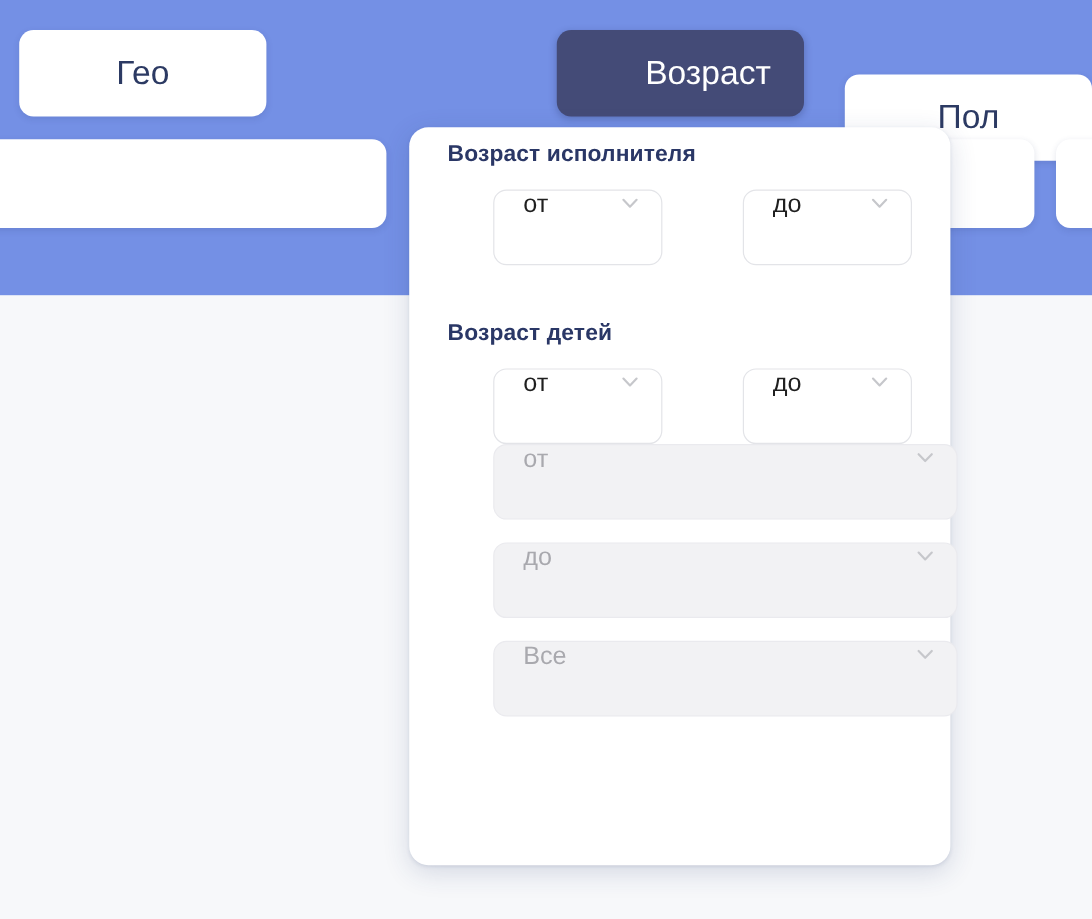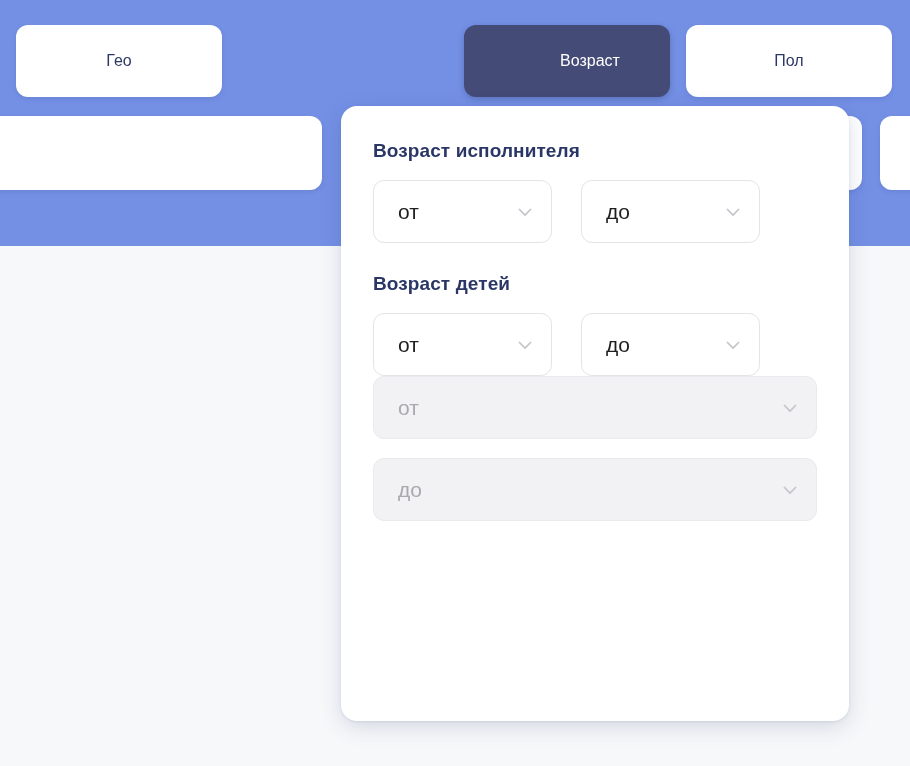--- a/index.html
+++ b/index.html
@@ -38,35 +38,35 @@
   }
 
   .tab {
     position: absolute;
     top: 0;
     height: 72px;
     width: 206px;
     border-radius: 12px;
     background: #FFFFFF;
     color: #2C3A63;
-    font-size: 16px;
+    font-size: 28px;
     line-height: 72px;
     text-align: center;
     border: none;
     font-family: inherit;
     box-shadow: 0 2px 5px rgba(40,55,110,0.13);
     cursor: pointer;
     white-space: nowrap;
     overflow: hidden;
   }
 
   .tab.tab-0 { left: 16px; }
   .tab.tab-1 { left: 240px; }
   .tab.tab-2 { left: 464px; padding-left: 46px; }
-  .tab.tab-3 { left: 686px; }
+  .tab.tab-3 { left: 704px; margin-top: 37px; }
 
   .tab.is-active {
     background: #444B77;
     color: #FFFFFF;
     box-shadow: 0 2px 6px rgba(25,32,70,0.25);
   }
 
   
   .card-row {
     position: absolute;
@@ -87,56 +87,56 @@
 
   .filler-card.card-a { left: -60px; width: 382px; }
   .filler-card.card-b { left: 562px; width: 300px; }
   .filler-card.card-c { left: 880px; width: 120px; }
 
   
   .dropdown-panel {
     position: absolute;
     left: 341px;
     top: 106px;
-    width: 508px;
+    width: 451px;
     height: 615px;
     background: #FFFFFF;
     border-radius: 16px;
     box-shadow: 0 6px 22px rgba(40,55,110,0.16), 0 1px 3px rgba(40,55,110,0.10);
-    padding: 34px 32px 0 32px;
+    padding: 12px 32px 0 32px;
   }
 
   .field-group { margin-bottom: 0; }
 
   .group-title {
     font-size: 19px;
     font-weight: bold;
     color: #2A3766;
     letter-spacing: 0.1px;
     margin-bottom: 18px;
   }
 
-  .group-title.spaced { margin-top: 30px; }
+  .group-title.spaced { margin-top: 46px; }
 
   .field-row {
     display: flex;
     gap: 29px;
   }
 
   .select-box {
     position: relative;
     height: 63px;
     border-radius: 11px;
     border: 1px solid #E3E4E8;
     background: #FFFFFF;
     display: flex;
-    align-items: center;
     padding: 0 16px 0 24px;
     cursor: pointer;
     user-select: none;
+    margin-left: 38px;
   }
 
   .select-box.half { width: 179px; }
   .select-box.full { width: 100%; }
 
   .select-box.is-disabled {
     background: #F2F2F4;
     border-color: #EAEAEE;
     cursor: default;
   }
@@ -246,16 +246,24 @@
         </span>
       </div>
       <div class="select-box full is-disabled">
         <span class="select-value">до</span>
         <span class="chevron">
           <svg viewBox="0 0 20 20" width="20" height="20">
               <path d="M4.5 7.5 L10 13.2 L15.5 7.5"></path>
             </svg>
         </span>
       </div>
+      <div class="select-box full is-disabled">
+        <span class="select-value">Все</span>
+        <span class="chevron">
+          <svg viewBox="0 0 20 20" width="20" height="20">
+              <path d="M4.5 7.5 L10 13.2 L15.5 7.5"></path>
+            </svg>
+        </span>
+      </div>
     </div>
   </div>
 
 </div>
 
 </body></html>

